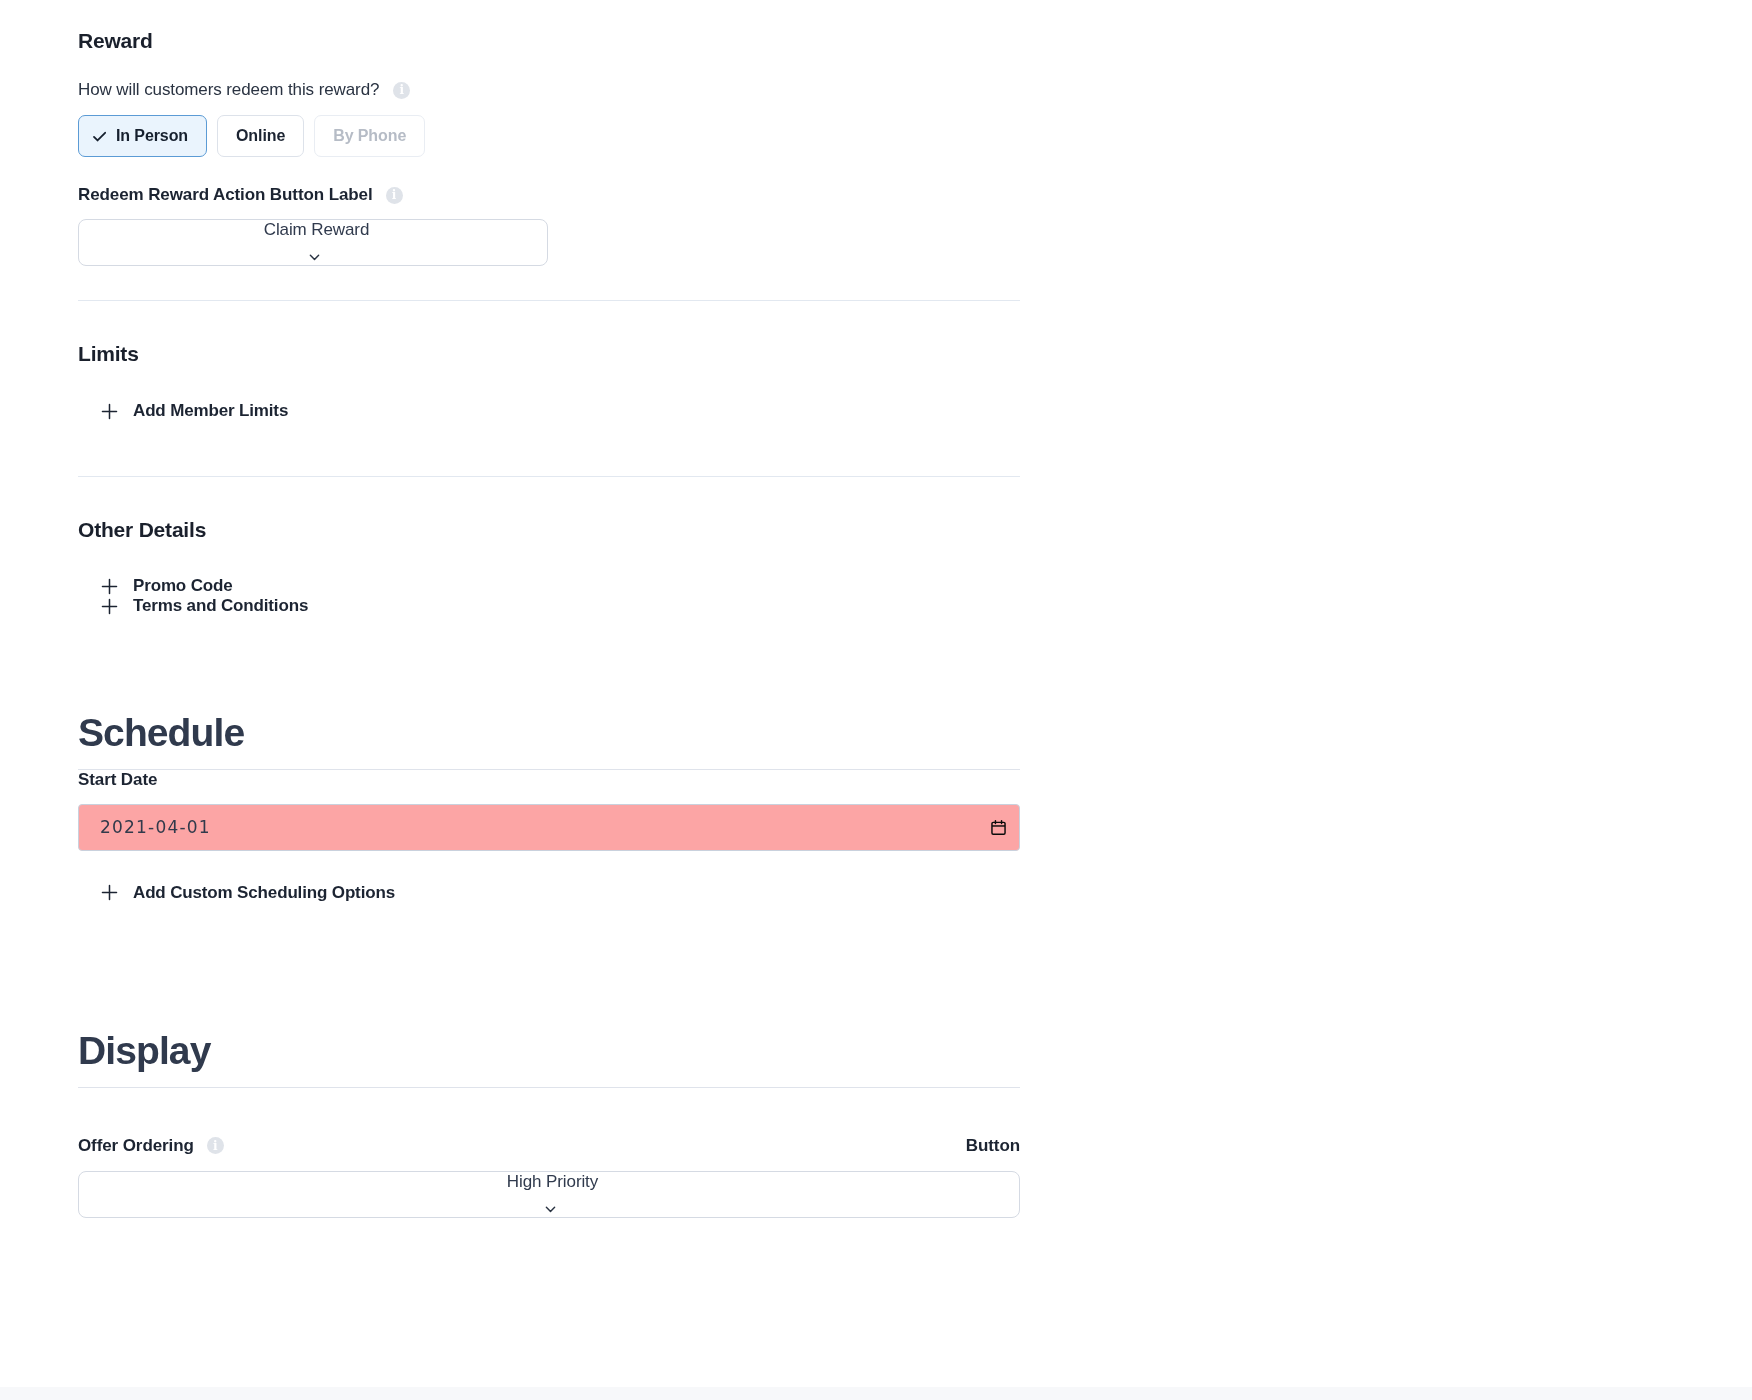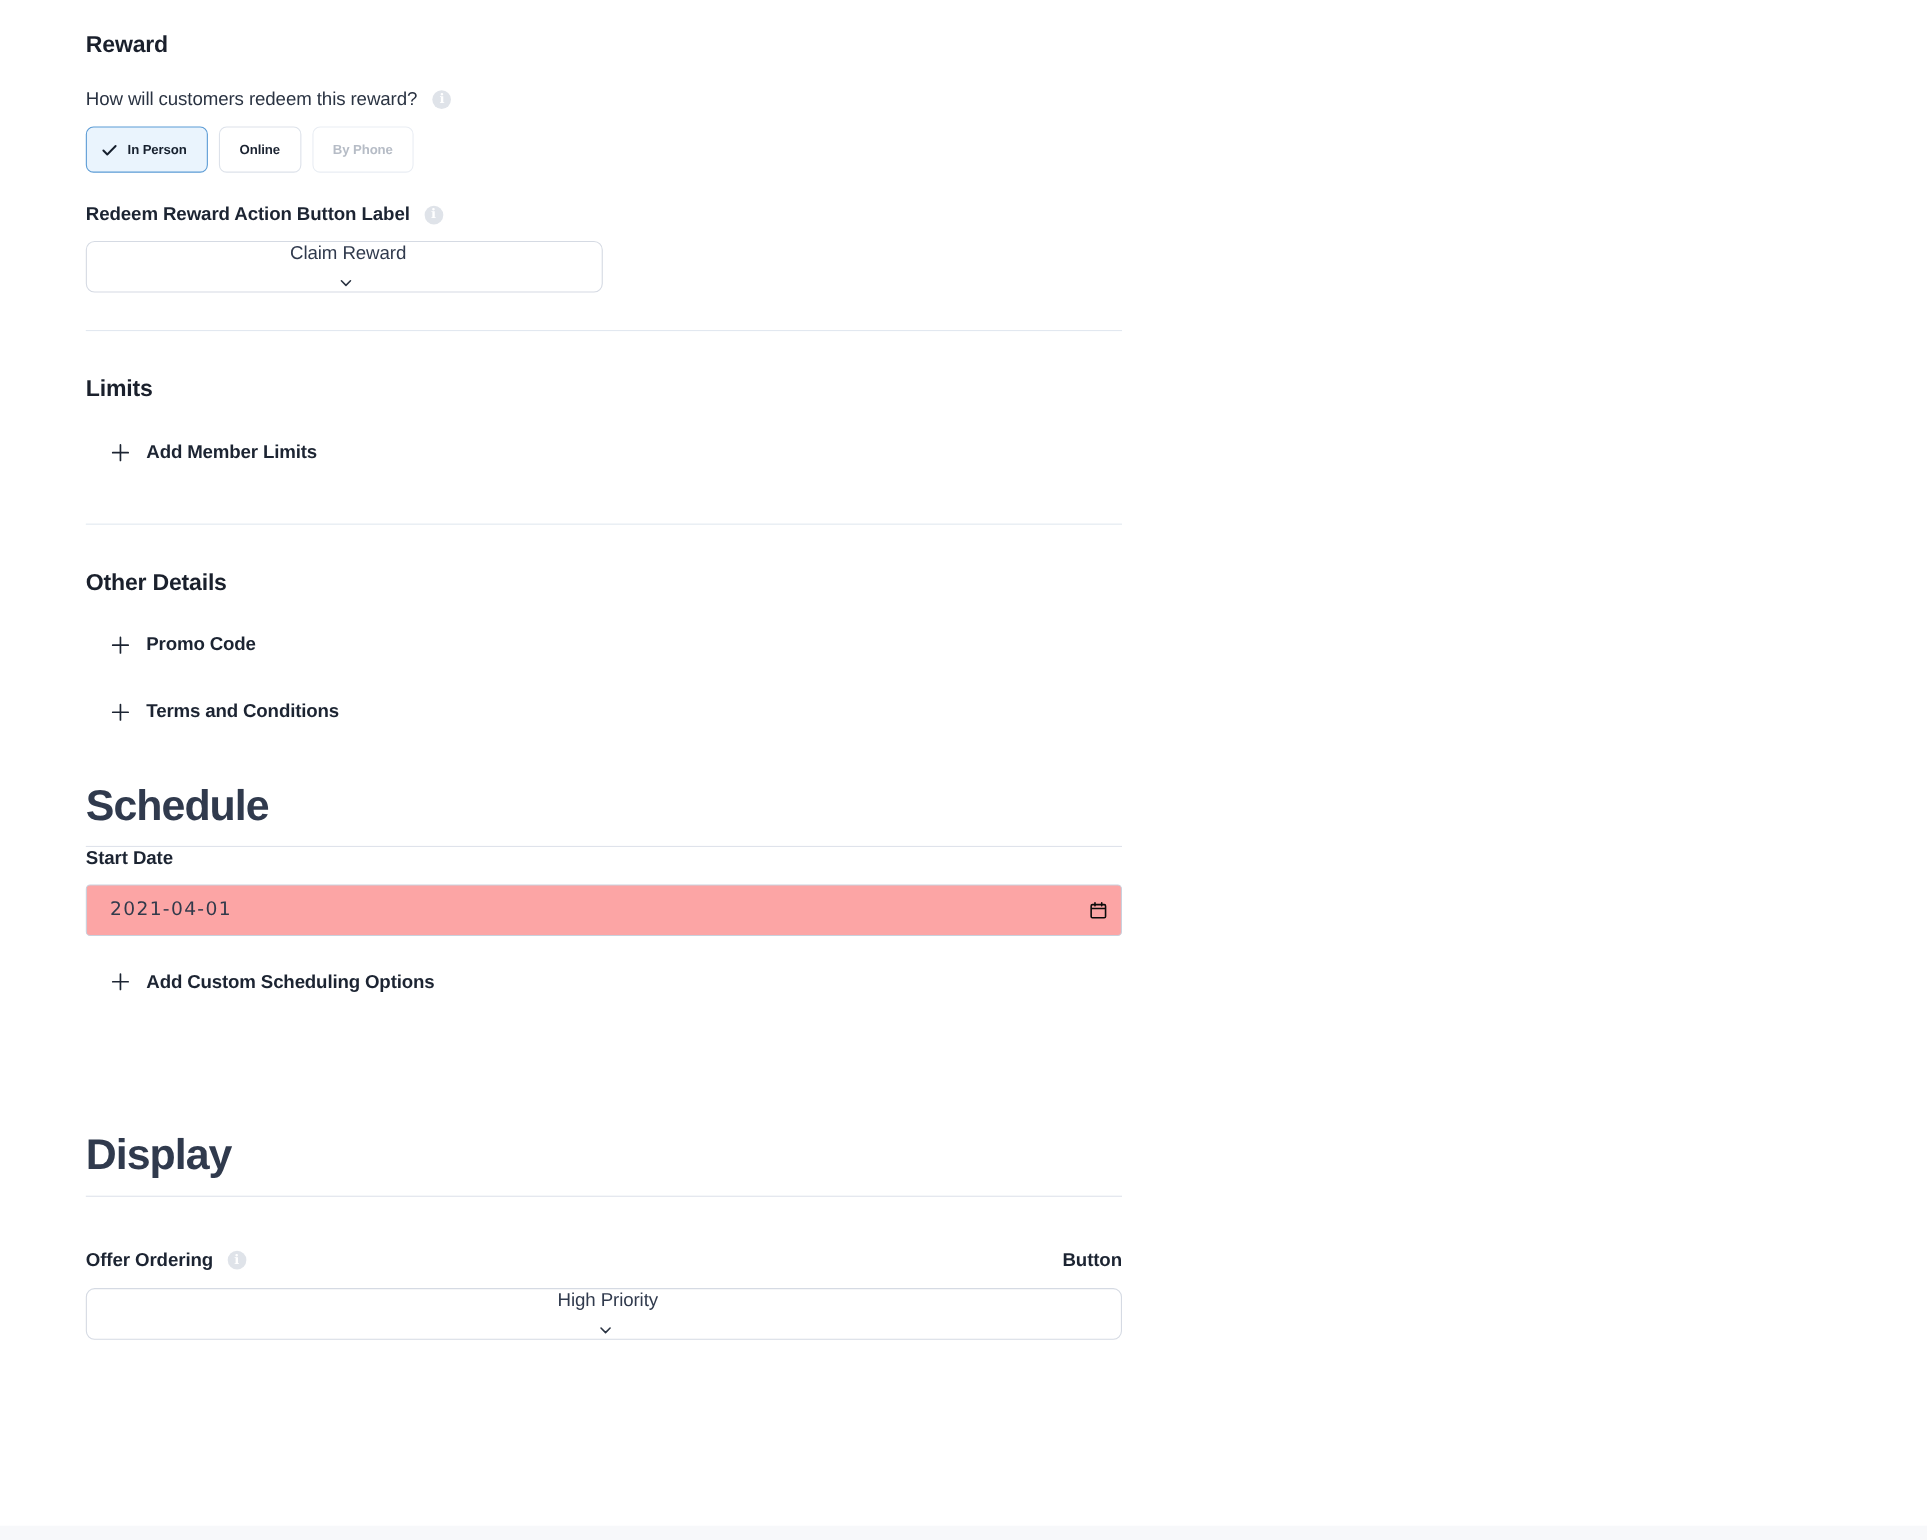--- a/index.html
+++ b/index.html
@@ -27,21 +27,21 @@
     width:17px;height:17px;border-radius:50%;background:#dfe3e9;
     color:#ffffff;font-size:12px;font-weight:700;line-height:1;
     font-family:"DejaVu Serif",serif;flex:none;
   }
   .info span{transform:translateY(-.5px);}
 
   
   .seg{display:flex;gap:10px;}
   .seg-btn{
     box-sizing:border-box;height:42px;display:flex;align-items:center;justify-content:center;
-    padding:0 18px;border-radius:7px;font-size:12px;font-weight:700;letter-spacing:-.1px;
+    padding:0 18px;border-radius:7px;font-size:16px;font-weight:700;letter-spacing:-.1px;
     background:#ffffff;border:1px solid #dde2ea;color:#1c2432;cursor:pointer;white-space:nowrap;
   }
   .seg-btn.sel{background:#eaf4fd;border:1.5px solid #5b9bd5;color:#16202e;padding-left:12px;}
   .seg-btn.dis{color:#b6bcc6;border-color:#e9edf3;cursor:default;}
   .chk{width:17px;height:17px;margin-right:8px;flex:none;}
 
   
   .sel-box{
     box-sizing:border-box;height:47px;border:1px solid #d5dae3;border-radius:8px;
     background:#ffffff;display:flex;align-items:center;padding:0 14px 0 21px;
@@ -134,21 +134,21 @@
     <div style="position:absolute;left:0;top:517px;">
       <div class="h-sm">Other Details</div>
 
       <div class="plus-link" style="margin-top:34px;margin-left:22px;">
         <svg class="plus" viewBox="0 0 20 20" fill="none">
           <path d="M10 2.6v14.8M2.6 10h14.8" stroke="#1c2432" stroke-width="1.6" stroke-linecap="round"></path>
         </svg>
         <span class="plus-txt">Promo Code</span>
       </div>
 
-      <div class="plus-link" style="margin-top:41px;margin-left:22px;">
+      <div class="plus-link" style="margin-left:22px;">
         <svg class="plus" viewBox="0 0 20 20" fill="none">
           <path d="M10 2.6v14.8M2.6 10h14.8" stroke="#1c2432" stroke-width="1.6" stroke-linecap="round"></path>
         </svg>
         <span class="plus-txt">Terms and Conditions</span>
       </div>
     </div>
 
     <div style="position:absolute;left:0;top:712px;">
       <div class="h-big">Schedule</div>
       <div class="rule-head"></div>

